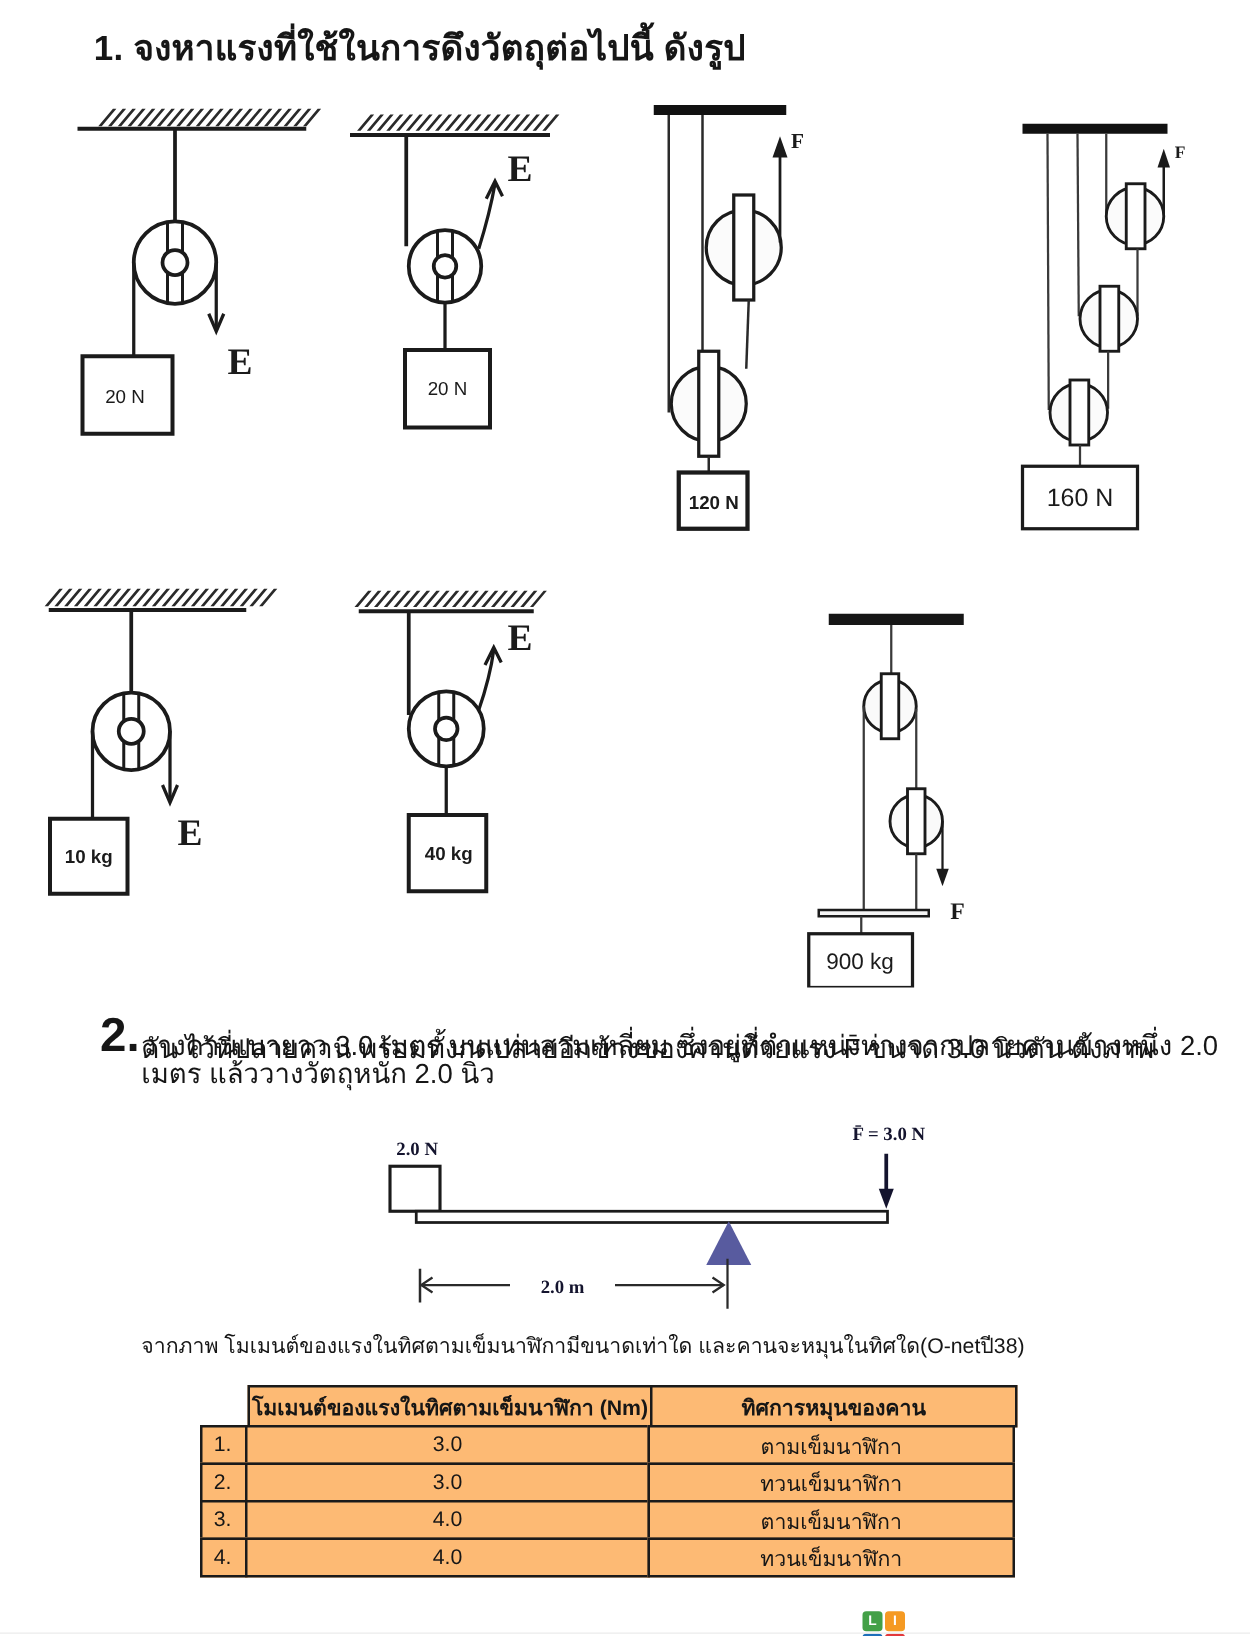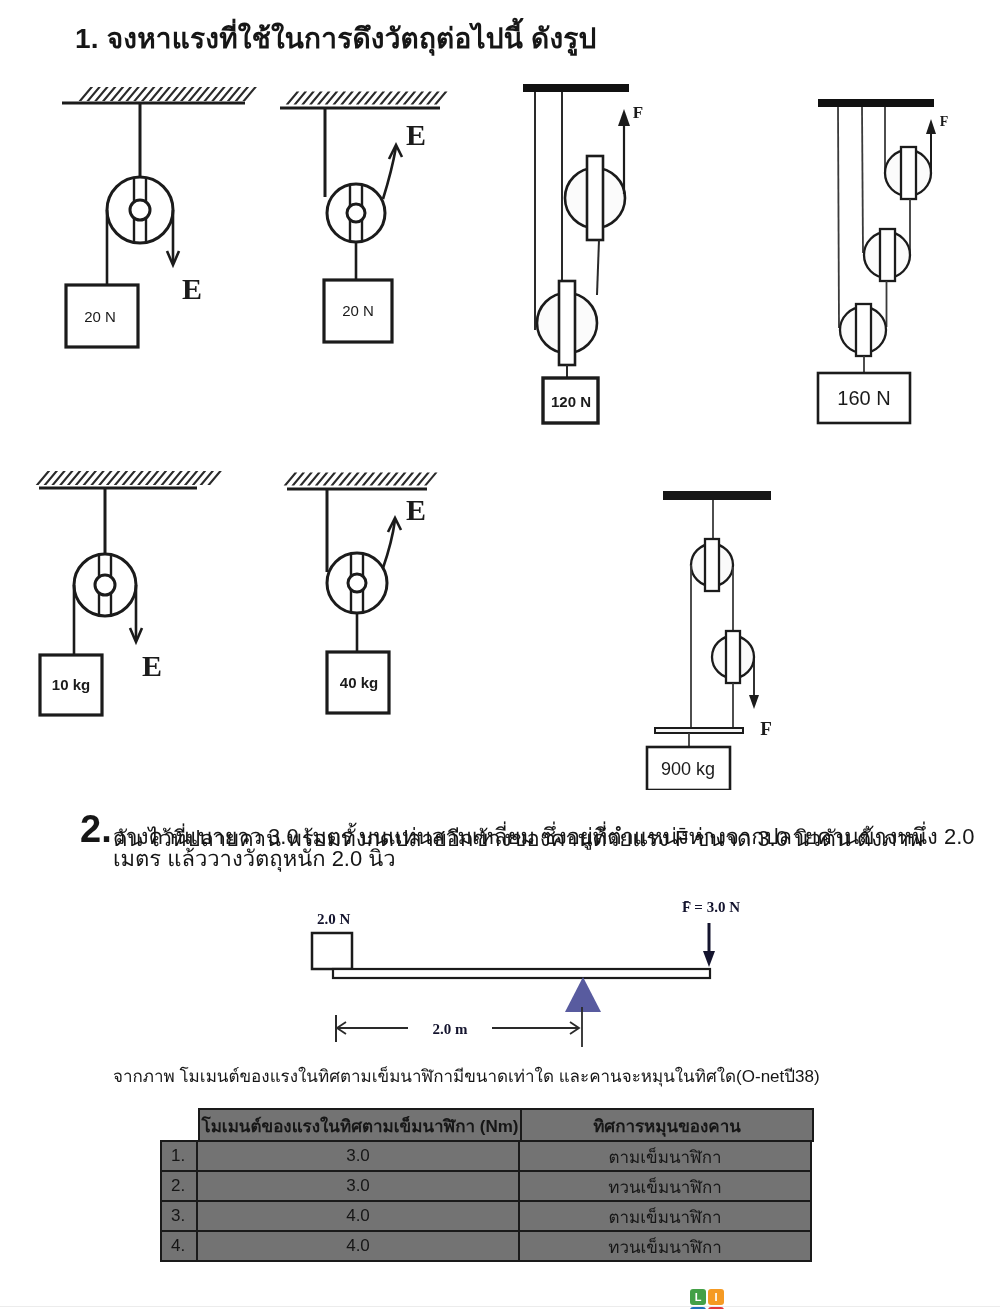--- a/index.html
+++ b/index.html
@@ -17,21 +17,21 @@
   .f-lbl-lg{font-family:"Liberation Serif","DejaVu Serif",serif;font-size:19px;font-weight:bold;}
   .beam-lbl{font-family:"Liberation Serif","DejaVu Serif",serif;font-size:15px;font-weight:bold;fill:#14142e;}
   .q1-title{position:absolute;left:75px;top:16px;font-size:28px;font-weight:bold;letter-spacing:.2px;}
   .q2-num{position:absolute;left:80px;top:808px;font-size:38px;font-weight:bold;}
   .q2-par{position:absolute;left:113px;width:862px;font-size:22px;line-height:22px;}
   .q2-q{position:absolute;left:113px;top:1062px;font-size:17px;}
   
   .tbl{position:absolute;left:160px;top:1108px;}
   .t-row{display:flex;}
   .t-row + .t-row{margin-top:-2px;}
-  .t-cell{box-sizing:border-box;border:2px solid #1a1a1a;background:#737373;
+  .t-cell{box-sizing:border-box;border:2px solid #1a1a1a;background:#fdba74;
           display:flex;align-items:center;justify-content:center;font-size:17px;}
   .t-cell + .t-cell{margin-left:-2px;}
   .t-ghost{box-sizing:border-box;width:38px;border:none;}
   .t-no{width:38px;justify-content:flex-start;padding-left:9px;}
   .t-c2{width:324px;}
   .t-c3{width:294px;}
   .t-head .t-cell{height:34px;font-weight:bold;}
   .t-data .t-cell{height:32px;}
   
   .logo{position:absolute;left:690px;top:1268px;display:flex;align-items:center;}

